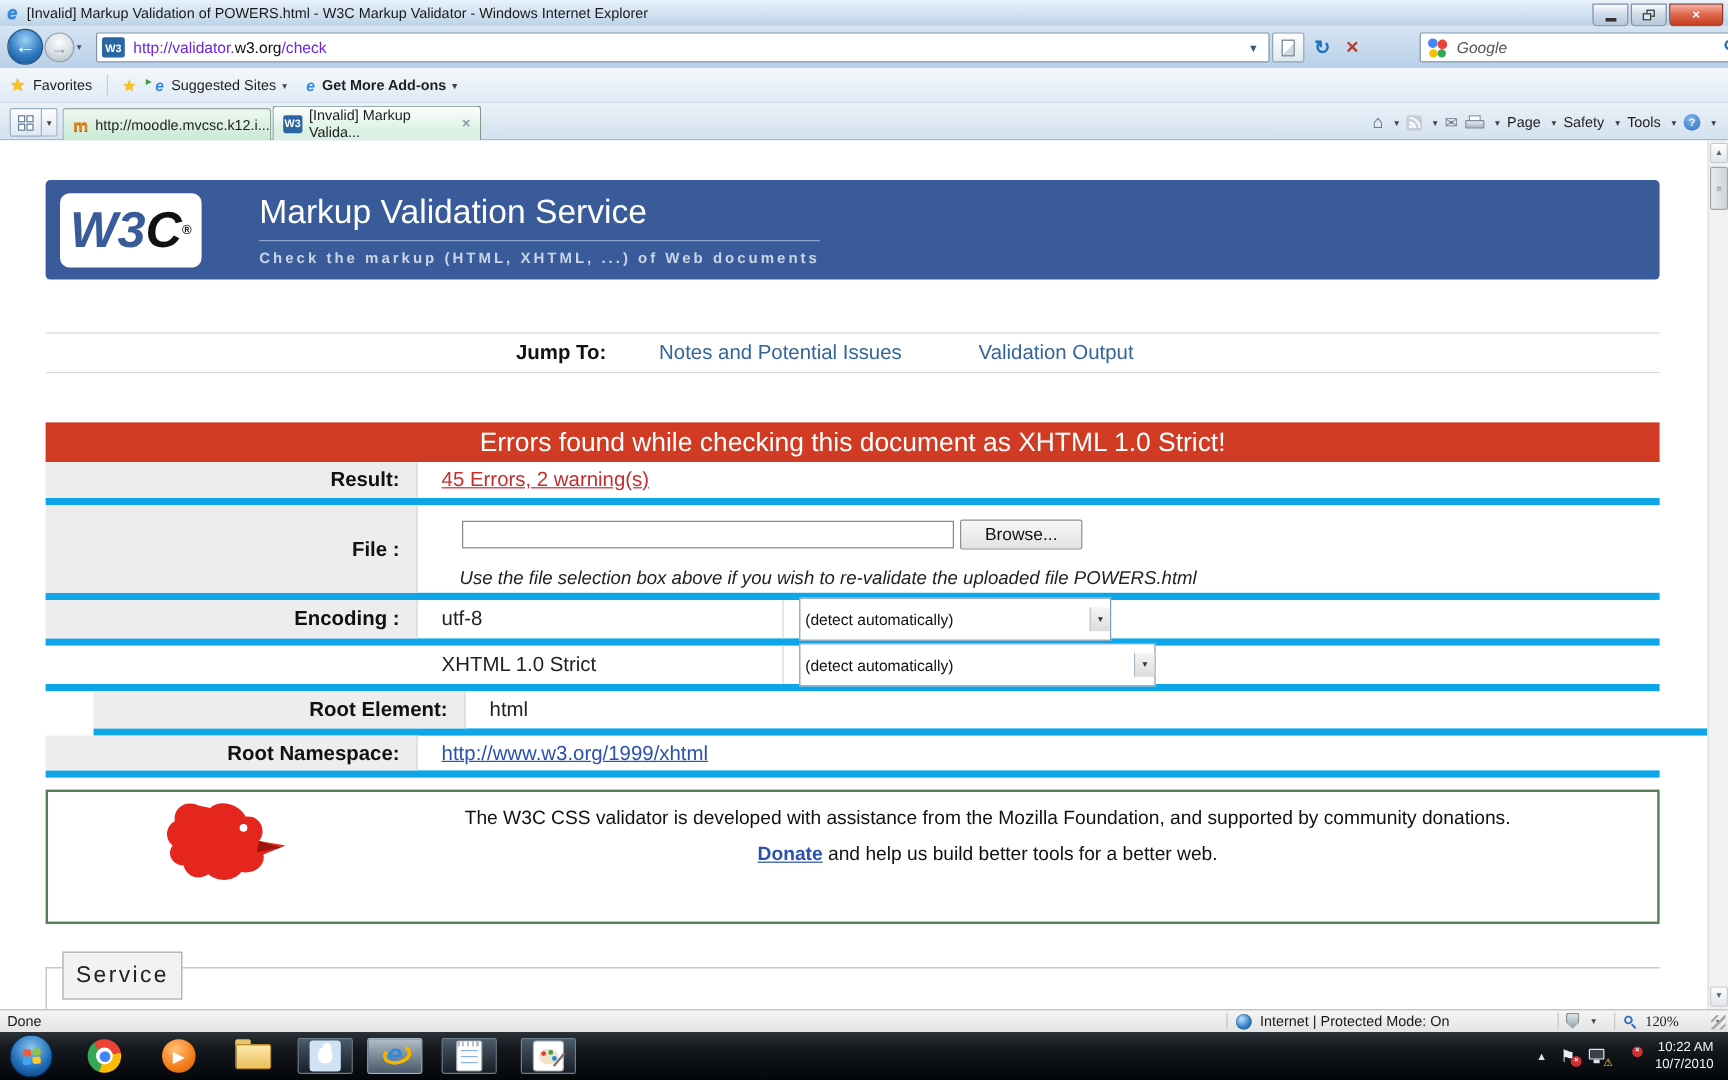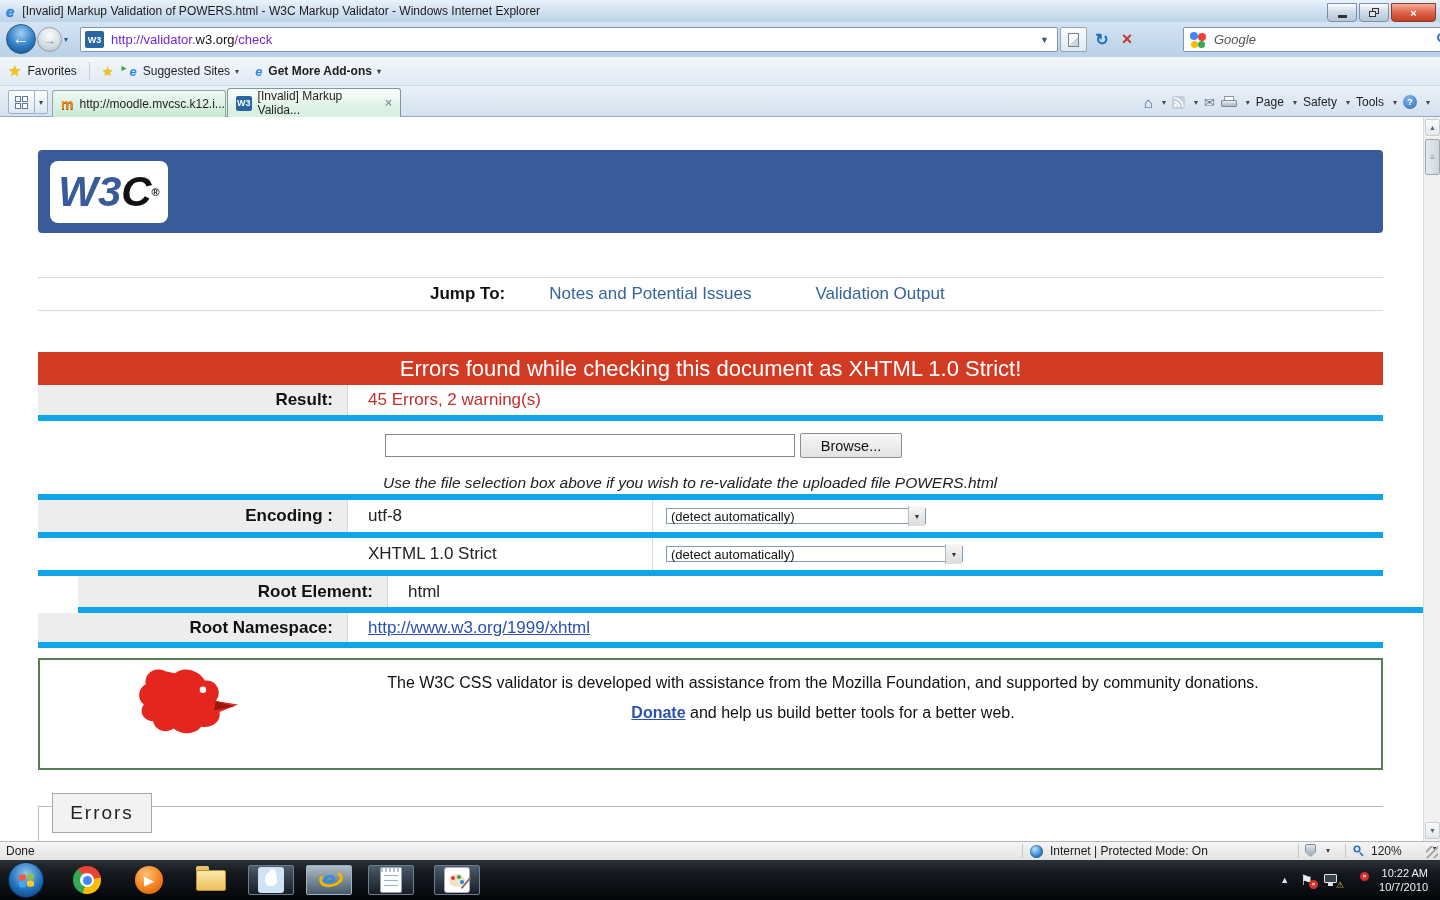--- a/index.html
+++ b/index.html
@@ -124,29 +124,29 @@
   .jump-link + .jump-link { margin-left:64px; }
 
   .errbanner { position:absolute; left:0; top:235px; width:1345px; height:33px; background:#d23b23; color:#fff;
     font-size:22px; display:flex; align-items:center; justify-content:center; }
 
   .rtable { position:absolute; left:0; top:268px; width:1345px; }
   .trow { position:relative; width:1345px; border-bottom:6px solid #0ea5e9; }
   .tlabel { position:absolute; left:0; top:0; bottom:0; width:310px; background:#ededed; border-right:1px solid #d7d7d7;
     display:flex; align-items:center; justify-content:flex-end; padding-right:14px; font-size:17px; font-weight:bold; color:#111; }
   .tval { position:absolute; left:330px; top:0; bottom:0; display:flex; align-items:center; font-size:17px; color:#222; }
-  .row-result { height:36px; } .row-result .tval { color:#c32e2e; }
+  .row-result { height:36px; } .row-result .tval { color:#c32e2e;text-decoration:underline; }
   .row-file { height:79px; }
   .file-input { position:absolute; left:347px; top:13px; width:410px; height:23px; border:1px solid #848484; background:#fff; }
   .browse-btn { position:absolute; left:762px; top:12px; width:102px; height:25px; background:linear-gradient(#f8f8f8,#e2e2e2);
     border:1px solid #8d8d8d; border-radius:2px; font-size:14.5px; color:#111; display:flex; align-items:center; justify-content:center; }
   .file-note { position:absolute; left:345px; top:53px; font-size:15.5px; font-style:italic; color:#222; }
   .row-enc, .row-doc { height:38px; }
   .selcell { position:absolute; left:614px; top:0; bottom:0; border-left:1px solid #d7d7d7; display:flex; align-items:center; padding-left:13px; }
-  .winselect { height:16px; background:#fff; border:1px solid #7f9db9; display:flex; align-items:center; justify-content:space-between; font-size:13px; color:#111; }
+  .winselect { height:36px; background:#fff; border:1px solid #7f9db9; display:flex; align-items:center; justify-content:space-between; font-size:13px; color:#111; }
   .winselect .seltext { padding-left:4px; }
   .selbtn { width:17px; height:20px; margin:0; border-left:1px solid #a9bccd; background:linear-gradient(#f6f6f6,#dcdcdc);
     display:flex; align-items:center; justify-content:center; font-size:7px; color:#333; }
   .row-rootel { height:37px;margin-left:40px; } .row-rootns { height:35px; }
   .ns-link { color:#2b50b0; text-decoration:underline; }
 
   .mozbox { position:absolute; left:0; top:541px; width:1345px; height:112px; border:2px solid #558055; background:#fff; }
   .moz-logo-wrap { position:absolute; left:55px; top:4px; width:190px; text-align:center; }
   .moz-name { font-size:27px; font-weight:bold; color:#111; letter-spacing:-1px; margin-top:-4px; }
   .moz-text { position:absolute; left:245px; right:20px; top:14px; text-align:center; font-size:16px; color:#111; }
@@ -169,21 +169,21 @@
   .statusbar { position:absolute; top:841px; left:0; right:0; height:19px; background:linear-gradient(#f5f5f5,#e3e3e3);
     border-top:1px solid #b4b8bc; font-size:12px; color:#1a1a1a; }
   .status-left { position:absolute; left:6px; top:2px; }
   .status-sep { position:absolute; top:2px; width:1px; height:14px; background:#c6c6c6; }
   .zone { position:absolute; left:1030px; top:2px; display:flex; align-items:center; gap:7px; }
   .globe { width:13px; height:13px; border-radius:50%; background:radial-gradient(circle at 35% 30%, #bfe3ff, #2f82c8 60%, #1b5e98);
     box-shadow:inset 0 0 2px #0d4474; }
   .shield-zone { position:absolute; left:1305px; top:2px; display:flex; align-items:center; gap:5px; }
   .shield { width:11px; height:13px; background:linear-gradient(#dfe5ea,#9aa6b0); border:1px solid #7e8a94;
     border-radius:2px 2px 6px 6px; clip-path:polygon(0 0,100% 0,100% 62%,50% 100%,0 62%); }
-  .zoomsec { position:absolute; left:1352px; top:2px; display:flex; gap:5px; }
+  .zoomsec { position:absolute; left:1352px; top:2px; display:flex; align-items:center; gap:5px;font-family:Liberation Serif, serif; }
   .grip { position:absolute; right:2px; bottom:2px; width:12px; height:12px;
     background:repeating-linear-gradient(135deg,transparent 0 3px,#aaa 3px 5px); }
 
   
   .taskbar { position:absolute; top:860px; left:0; right:0; height:40px;
     background:linear-gradient(#2b3137,#14181d 35%,#04060a); }
   .orb { position:absolute; left:8px; top:2px; width:36px; height:36px; border-radius:50%;
     background:radial-gradient(circle at 50% 32%, #8ec7f0, #1f6cb8 58%, #0a3a72); border:1px solid #0a2c52;
     display:flex; align-items:center; justify-content:center; }
   .winflag { display:grid; grid-template-columns:7px 7px; grid-template-rows:6px 6px; gap:1px; transform:skewY(-6deg); }
@@ -378,36 +378,41 @@
 
   <div class="content">
     <div class="page">
 
       <div class="w3c-banner">
         <div class="w3c-logo">
           <span class="w3">W3</span>
             <span class="c">C</span>
             <span class="reg">®</span>
         </div>
+        <div class="w3c-head-text">
+          <div class="w3c-title">Markup Validation Service</div>
+          <div class="w3c-sub">Check the markup (HTML, XHTML, ...) of Web documents</div>
+        </div>
       </div>
 
       <div class="jumpbar">
         <span class="jump-label">Jump To:</span>
         <span class="jump-link">Notes and Potential Issues</span>
         <span class="jump-link">Validation Output</span>
       </div>
 
       <div class="errbanner">Errors found while checking this document as XHTML 1.0 Strict!</div>
 
       <div class="rtable">
         <div class="trow row-result">
           <div class="tlabel">Result:</div>
           <div class="tval">45 Errors, 2 warning(s)</div>
         </div>
         <div class="trow row-file">
+          <div class="tlabel">File :</div>
           <input class="file-input" type="text" style="">
           <div class="browse-btn">Browse...</div>
           <div class="file-note">Use the file selection box above if you wish to re-validate the uploaded file POWERS.html</div>
         </div>
         <div class="trow row-enc">
           <div class="tlabel">Encoding :</div>
           <div class="tval">utf-8</div>
           <div class="selcell">
             <div class="winselect" style="width:260px">
               <span class="seltext">(detect automatically)</span>
@@ -444,21 +449,21 @@
             <path d="M88 40 L108 46 L86 50 Z" fill="#9e150d"></path>
           </svg>
         </div>
         <div class="moz-text">
           <div>The W3C CSS validator is developed with assistance from the Mozilla Foundation, and supported by community donations.</div>
           <div class="line2"><span class="donate">Donate</span><span> and help us build better tools for a better web.</span></div>
         </div>
       </div>
 
       <div class="options-fieldset"></div>
-      <div class="options-legend">Errors</div>
+      <div class="options-legend">Service</div>
     </div>
   </div>
 
   <div class="vscroll">
     <div class="sbtn up">▲</div>
     <div class="sthumb">≡</div>
     <div class="sbtn down">▼</div>
   </div>
 
   <div class="statusbar">

